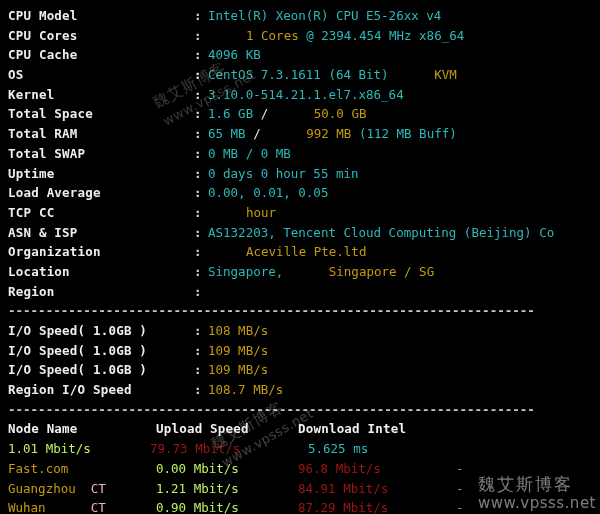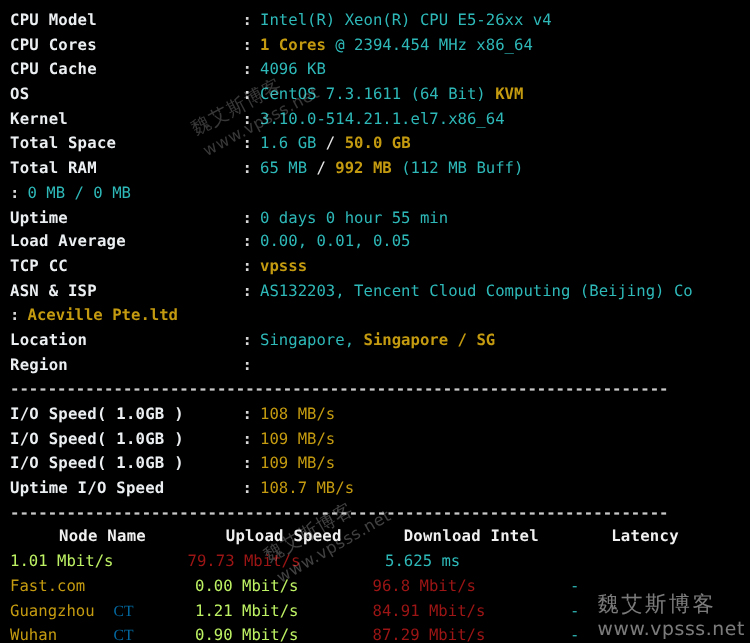--- a/index.html
+++ b/index.html
@@ -42,49 +42,48 @@
     font-weight: bold;
     width: 14px;
     flex: 0 0 14px;
   }
   .val { white-space: pre; }
   .c-cyan   { color: #2eb8b8; }
   .c-yellow { color: #c49b10; }
   .c-green  { color: #bef264; }
   .c-red    { color: #9e1515; }
   .c-white  { color: #e8e8e8; }
-  .b { font-weight: bold; }
+  .b { font-weight: normal; margin-left: 38px; }
 
   .sep {
     color: #c8c8c8;
     white-space: pre;
     overflow: hidden;
     height: 19.7px;
     font-weight: bold;
     letter-spacing: 0px;
     font-size: 12.5px;
   }
 
   
   .st-row {
     display: flex;
     white-space: pre;
     height: 19.7px;
     align-items: baseline;
   }
   .st-node { width: 148px; flex: 0 0 148px; }
-  .st-node .isp { color: #0369a1; font-family: Liberation Serif, serif; }
+  .st-node .isp { color: #f9a8d4; }
   .st-up   { width: 142px; flex: 0 0 142px; }
   .st-down { width: 158px; flex: 0 0 158px; }
   .st-lat  { width: 120px; flex: 0 0 120px; }
   .st-head {
     font-weight: bold;
     color: #f0f0f0;
     letter-spacing: 0.2px;
-    text-align: center;
   }
   .st-node-name { color: #c49b10; }
 
   
   .wm {
     position: absolute;
     z-index: 5;
     pointer-events: none;
     color: rgba(225,225,225,0.30);
     font-family: "DejaVu Sans", "Liberation Sans", sans-serif;
@@ -126,43 +125,43 @@
 <div class="term">
 
   <div id="sysinfo">
       <div class="row"><span class="label">CPU Model</span><span class="colon">:</span><span class="val"><span class="c-cyan">Intel(R) Xeon(R) CPU E5-26xx v4</span></span></div>
       <div class="row"><span class="label">CPU Cores</span><span class="colon">:</span><span class="val"><span class="c-yellow b">1 Cores</span><span class="c-cyan"> @ 2394.454 MHz x86_64</span></span></div>
       <div class="row"><span class="label">CPU Cache</span><span class="colon">:</span><span class="val"><span class="c-cyan">4096 KB</span></span></div>
       <div class="row"><span class="label">OS</span><span class="colon">:</span><span class="val"><span class="c-cyan">CentOS 7.3.1611 (64 Bit) </span><span class="c-yellow b">KVM</span></span></div>
       <div class="row"><span class="label">Kernel</span><span class="colon">:</span><span class="val"><span class="c-cyan">3.10.0-514.21.1.el7.x86_64</span></span></div>
       <div class="row"><span class="label">Total Space</span><span class="colon">:</span><span class="val"><span class="c-cyan">1.6 GB </span><span class="c-white">/ </span><span class="c-yellow b">50.0 GB</span></span></div>
       <div class="row"><span class="label">Total RAM</span><span class="colon">:</span><span class="val"><span class="c-cyan">65 MB </span><span class="c-white">/ </span><span class="c-yellow b">992 MB</span><span class="c-cyan"> (112 MB Buff)</span></span></div>
-      <div class="row"><span class="colon">:</span><span class="val"><span class="c-cyan">0 MB / 0 MB</span></span></div>
+      <div class="row"><span class="label">Total SWAP</span><span class="colon">:</span><span class="val"><span class="c-cyan">0 MB / 0 MB</span></span></div>
       <div class="row"><span class="label">Uptime</span><span class="colon">:</span><span class="val"><span class="c-cyan">0 days 0 hour 55 min</span></span></div>
       <div class="row"><span class="label">Load Average</span><span class="colon">:</span><span class="val"><span class="c-cyan">0.00, 0.01, 0.05</span></span></div>
-      <div class="row"><span class="label">TCP CC</span><span class="colon">:</span><span class="val"><span class="c-yellow b">vpsss</span></span></div>
+      <div class="row"><span class="label">TCP CC</span><span class="colon">:</span><span class="val"><span class="c-yellow b">hour</span></span></div>
       <div class="row"><span class="label">ASN &amp; ISP</span><span class="colon">:</span><span class="val"><span class="c-cyan">AS132203, Tencent Cloud Computing (Beijing) Co</span></span></div>
-      <div class="row"><span class="colon">:</span><span class="val"><span class="c-yellow b">Aceville Pte.ltd</span></span></div>
+      <div class="row"><span class="label">Organization</span><span class="colon">:</span><span class="val"><span class="c-yellow b">Aceville Pte.ltd</span></span></div>
       <div class="row"><span class="label">Location</span><span class="colon">:</span><span class="val"><span class="c-cyan">Singapore, </span><span class="c-yellow b">Singapore / SG</span></span></div>
       <div class="row"><span class="label">Region</span><span class="colon">:</span><span class="val"><span class="c-cyan"></span></span></div>
     </div>
 
   <div class="sep">----------------------------------------------------------------------</div>
 
   <div id="iotest">
       <div class="row"><span class="label">I/O Speed( 1.0GB )</span><span class="colon">:</span><span class="val c-yellow">108 MB/s</span></div>
       <div class="row"><span class="label">I/O Speed( 1.0GB )</span><span class="colon">:</span><span class="val c-yellow">109 MB/s</span></div>
       <div class="row"><span class="label">I/O Speed( 1.0GB )</span><span class="colon">:</span><span class="val c-yellow">109 MB/s</span></div>
-      <div class="row"><span class="label">Uptime I/O Speed</span><span class="colon">:</span><span class="val c-yellow">108.7 MB/s</span></div>
+      <div class="row"><span class="label">Region I/O Speed</span><span class="colon">:</span><span class="val c-yellow">108.7 MB/s</span></div>
     </div>
 
   <div class="sep">----------------------------------------------------------------------</div>
 
   <div id="speedtest">
-      <div class="st-row st-head"><span class="st-node">Node Name</span><span class="st-up">Upload Speed</span><span class="st-down">Download Intel</span><span class="st-lat">Latency</span></div>
+      <div class="st-row st-head"><span class="st-node">Node Name</span><span class="st-up">Upload Speed</span><span class="st-down">Download Intel</span></div>
       <div class="st-row"><span class="st-up c-green">1.01 Mbit/s</span><span class="st-down c-red">79.73 Mbit/s</span><span class="st-lat c-cyan">5.625 ms</span></div>
       <div class="st-row"><span class="st-node"><span class="st-node-name">Fast.com</span></span><span class="st-up c-green">0.00 Mbit/s</span><span class="st-down c-red">96.8 Mbit/s</span><span class="st-lat c-cyan">-</span></div>
       <div class="st-row"><span class="st-node"><span class="st-node-name">Guangzhou</span><span>  </span><span class="isp">CT</span></span><span class="st-up c-green">1.21 Mbit/s</span><span class="st-down c-red">84.91 Mbit/s</span><span class="st-lat c-cyan">-</span></div>
       <div class="st-row"><span class="st-node"><span class="st-node-name">Wuhan</span><span>      </span><span class="isp">CT</span></span><span class="st-up c-green">0.90 Mbit/s</span><span class="st-down c-red">87.29 Mbit/s</span><span class="st-lat c-cyan">-</span></div>
     </div>
 
 </div>
 
 <div class="wm wm-diag1">
   <span>魏艾斯博客</span>

